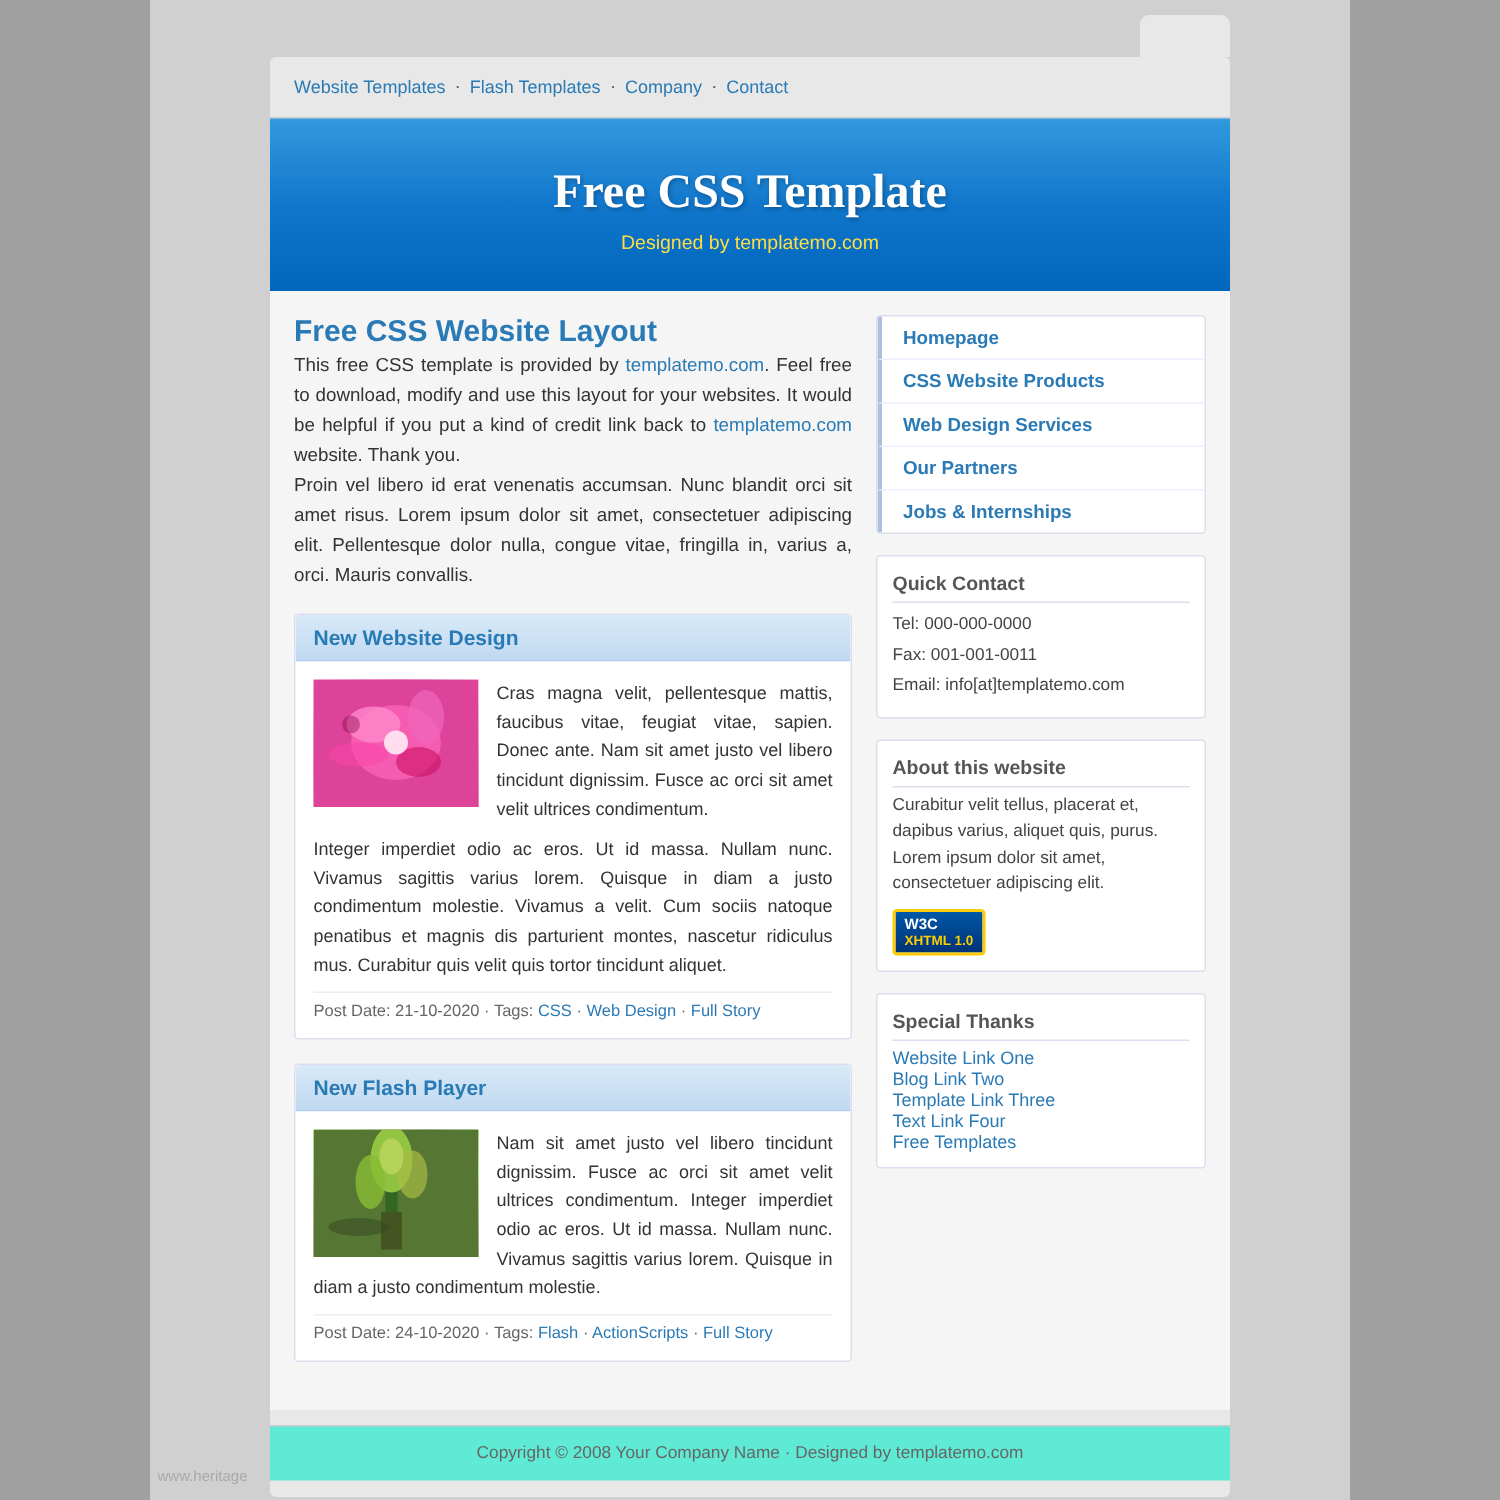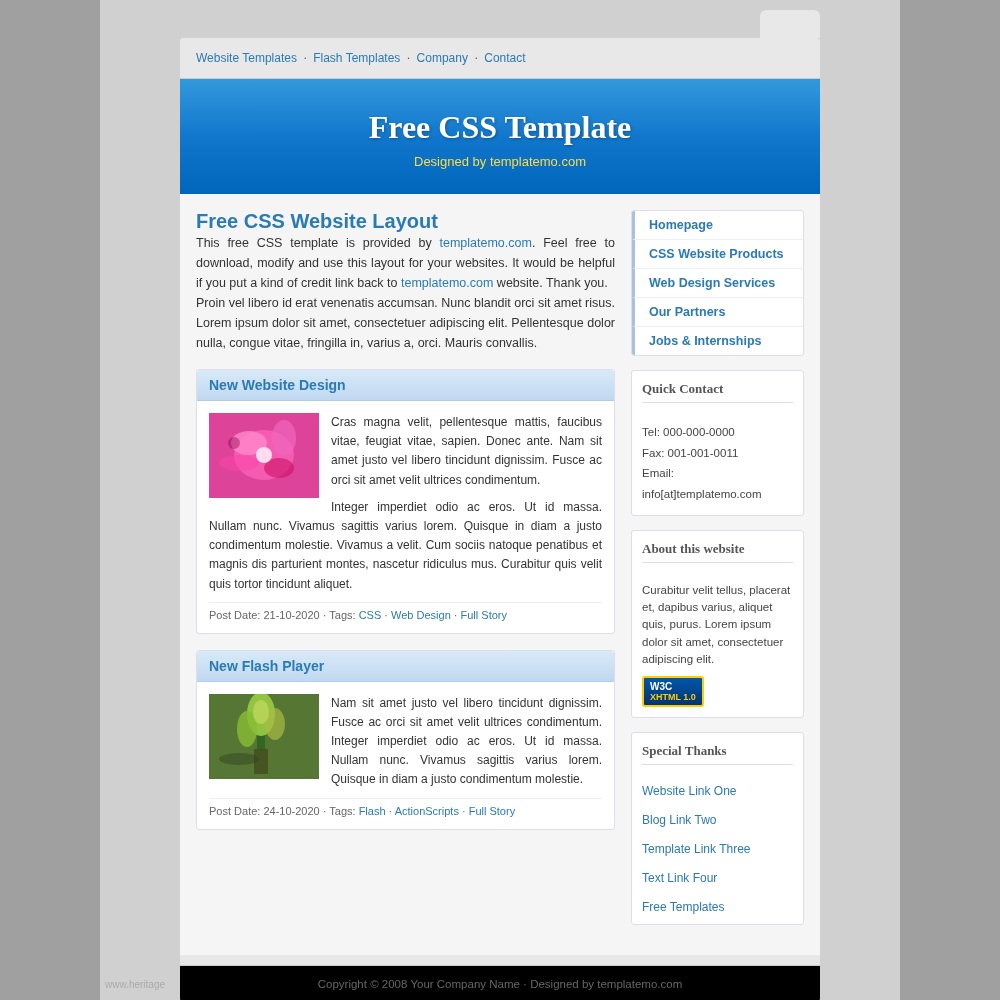--- a/index.html
+++ b/index.html
@@ -76,21 +76,21 @@
       display: flex;
       gap: 0;
       padding: 16px;
       background: #f5f5f5;
     }
     .main-content {
       flex: 1;
       padding-right: 16px;
     }
     .sidebar {
-      width: 173px;
+      width: 220px;
       flex-shrink: 0;
     }
     
     .main-content h2 {
       color: #2a7ab5;
       font-size: 20px;
       font-family: Arial, sans-serif;
       font-weight: bold;
       margin-bottom: 0;
     }
@@ -197,23 +197,23 @@
     .sidebar-box {
       background: white;
       border: 1px solid #dde;
       border-radius: 3px;
       margin-bottom: 14px;
       padding: 10px;
     }
     .sidebar-box h4 {
       color: #555;
       font-size: 13px;
-      font-family: Liberation Serif, serif;
-      font-weight: bold;
-      margin-bottom: 19px;
+      font-family: Liberation Sans, sans-serif;
+      font-weight: bold;
+      margin-bottom: 4px;
       border-bottom: 1px solid #dde;
       padding-bottom: 5px;
     }
     .sidebar-box p {
       font-size: 11.5px;
       font-family: Arial, sans-serif;
       line-height: 1.5;
       color: #444;
     }
     .sidebar-box .contact-line {
@@ -235,31 +235,31 @@
       margin-top: 8px;
     }
     .w3c-badge .xhtml {
       color: #ffcc00;
       font-size: 9px;
       display: block;
     }
     .special-thanks-links {
       display: flex;
       flex-direction: column;
-      gap: 15px;
+      gap: 0;
     }
     .special-thanks-links a {
       color: #2a7ab5;
       text-decoration: none;
       font-size: 12px;
       font-family: Arial, sans-serif;
     }
     
     .footer {
-      background: #000000;
+      background: #5eead4;
       text-align: center;
       padding: 12px;
       font-size: 11.5px;
       font-family: Arial, sans-serif;
       color: #666;
       border-top: 1px solid #ccc;
       margin-top: 10px;
     }
     
     .watermark {

